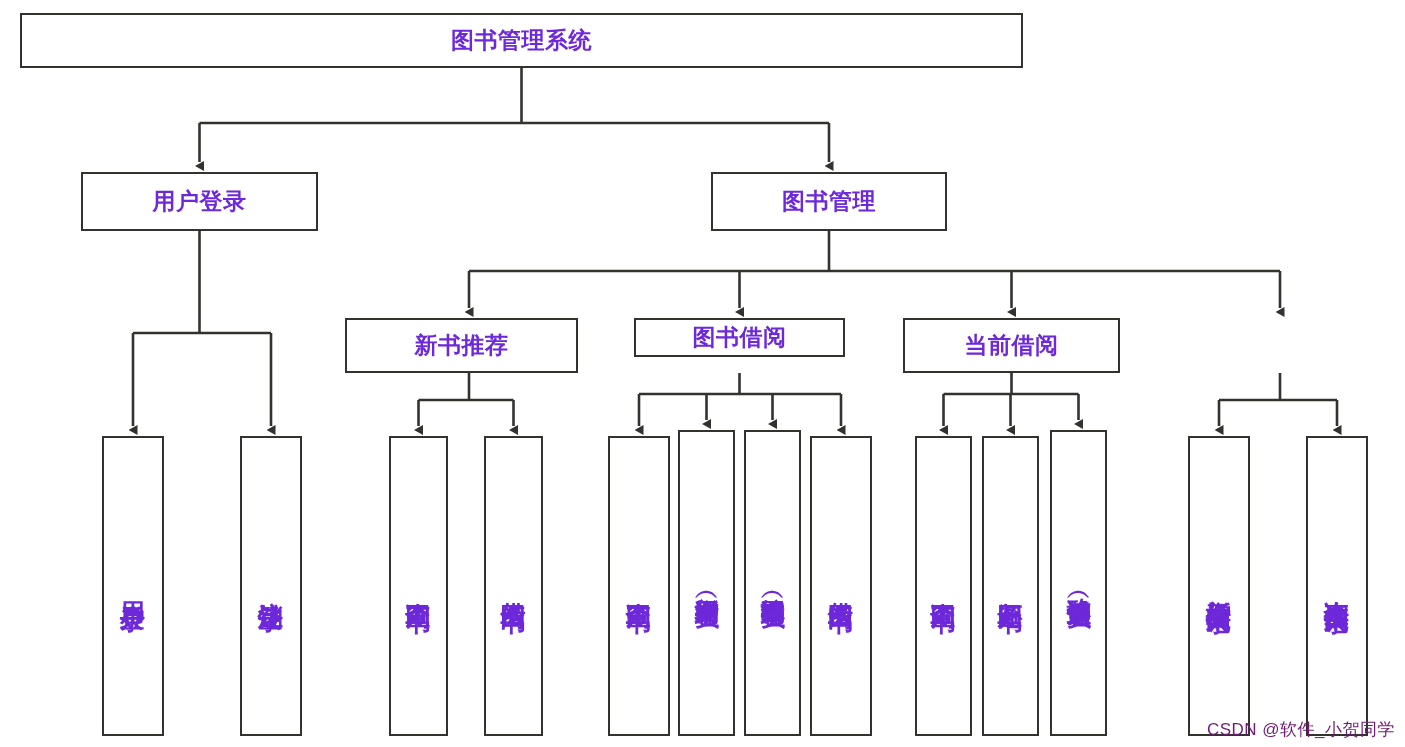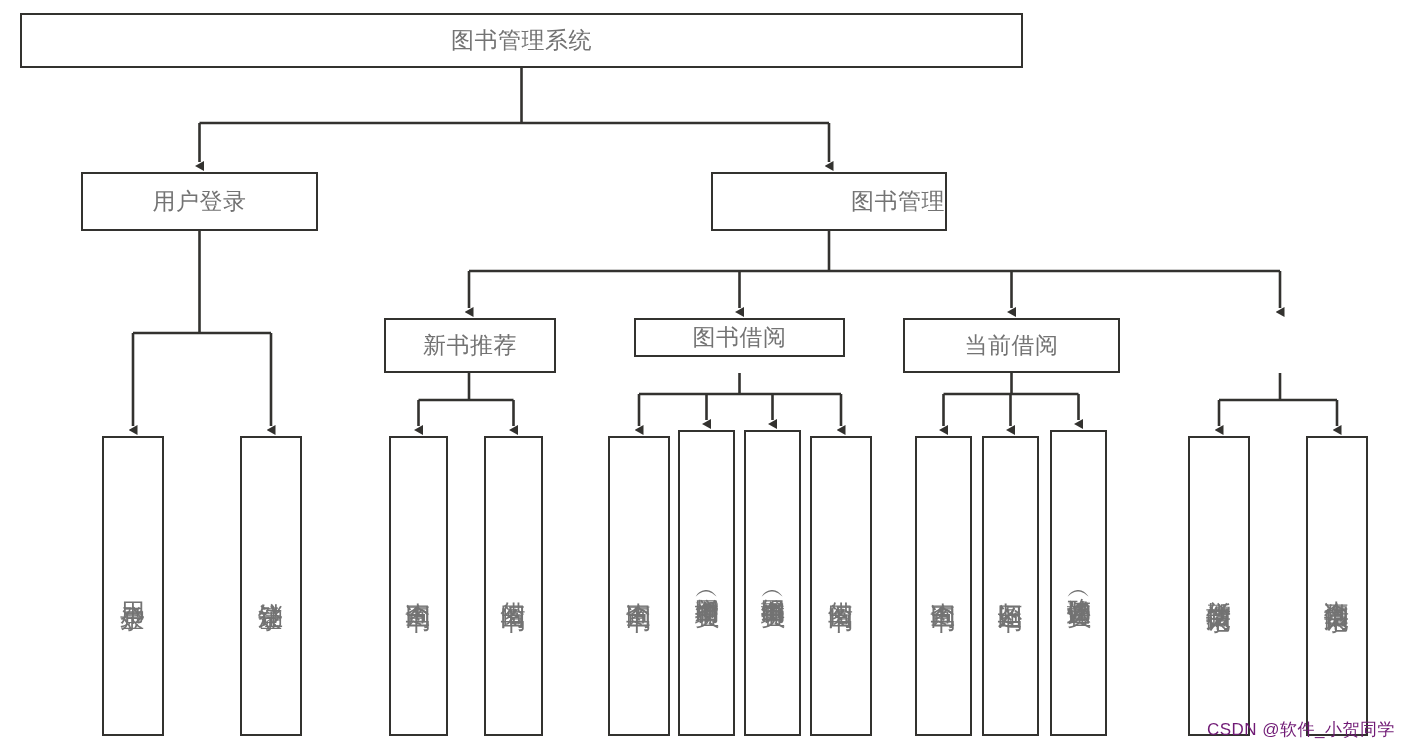--- a/index.html
+++ b/index.html
@@ -27,21 +27,22 @@
     pointer-events: none;
   }
   .node {
     position: absolute;
     box-sizing: border-box;
     border: 2.6px solid #33322f;
     background: #ffffff;
     display: flex;
     align-items: center;
     justify-content: center;
-    color: #737373;
+    color: #6d28d9;
+    font-weight: bold;
   }
   .node .lbl {
     display: block;
     line-height: 1.06;
     letter-spacing: 0.5px;
     text-align: center;
     white-space: nowrap;
   }
   .node.horiz .lbl {
     font-size: 23px;
@@ -125,25 +126,25 @@
   </svg>
 
   <div class="node horiz root" style="left:20px;top:13px;width:1003px;height:55px;">
     <span class="lbl">图书管理系统</span>
   </div>
 
   <div class="node horiz" style="left:81px;top:172px;width:237px;height:59px;">
     <span class="lbl">用户登录</span>
   </div>
 
-  <div class="node horiz" style="left:711px;top:172px;width:236px;height:59px;justify-content:flex-end;">
+  <div class="node horiz" style="left:711px;top:172px;width:236px;height:59px;">
     <span class="lbl">图书管理</span>
   </div>
 
-  <div class="node horiz" style="left:384px;top:318px;width:172px;height:55px;">
+  <div class="node horiz" style="left:345px;top:318px;width:233px;height:55px;">
     <span class="lbl">新书推荐</span>
   </div>
 
   <div class="node horiz" style="left:634px;top:318px;width:211px;height:39px;">
     <span class="lbl">图书借阅</span>
   </div>
 
   <div class="node horiz" style="left:903px;top:318px;width:217px;height:55px;">
     <span class="lbl">当前借阅</span>
   </div>

